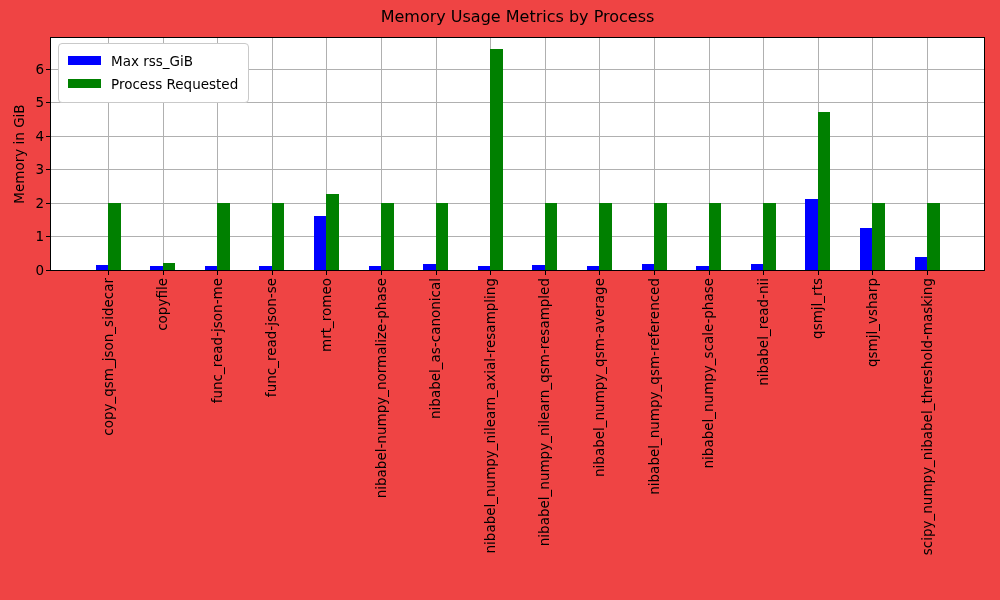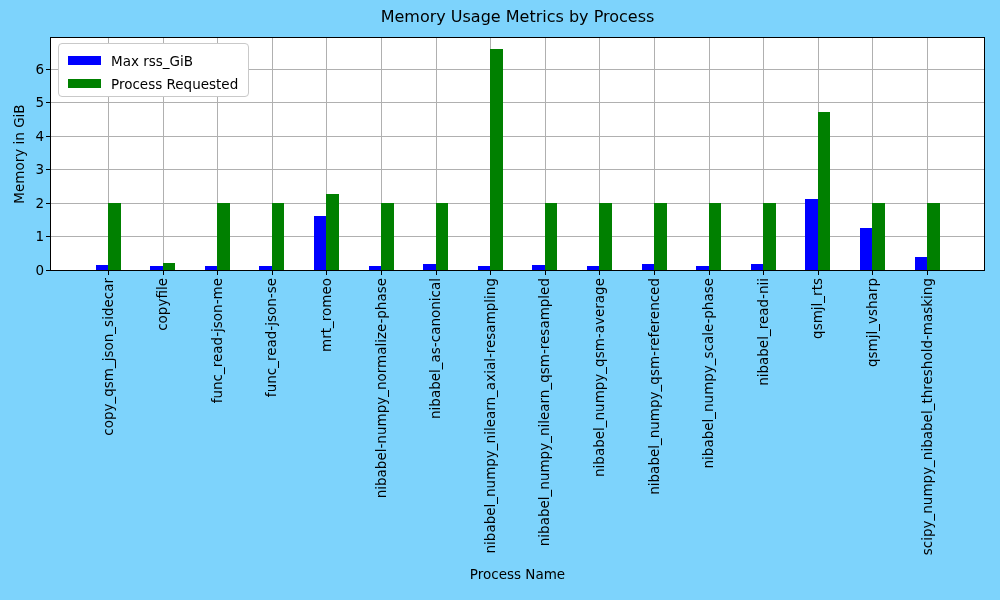--- a/index.html
+++ b/index.html
@@ -1,21 +1,21 @@
 <!DOCTYPE html>
 <html><head>
 <meta charset="utf-8">
 <style>
   * { margin: 0; padding: 0; box-sizing: border-box; }
   html, body { background: #ffffff; }
   #figure {
     position: relative;
     width: 1000px;
     height: 600px;
-    background: #7dd3fc;
+    background: #ef4444;
     font-family: "DejaVu Sans", "Liberation Sans", sans-serif;
     color: #000000;
     overflow: hidden;
   }
   .chart-title {
     position: absolute;
     left: 50px;
     top: 7px;
     width: 935px;
     text-align: center;
@@ -95,21 +95,21 @@
     line-height: 17px;
     white-space: nowrap;
   }
   #legend {
     position: absolute;
     left: 58px;
     top: 43px;
     background: #ffffff;
     border: 1px solid #c9c9c9;
     border-radius: 4px;
-    padding: 7px 10px 3px 9px;
+    padding: 7px 10px 9px 9px;
     z-index: 5;
   }
   .legend-row {
     display: flex;
     align-items: center;
     height: 19px;
   }
   .legend-row + .legend-row { margin-top: 4px; }
   .legend-swatch {
     width: 33px;
@@ -241,15 +241,14 @@
       <div class="x-tick-mark" style="left: 763.2px; top: 271px;"></div>
       <div class="x-tick-label" style="left: 754.7px;">nibabel_read-nii</div>
       <div class="x-tick-mark" style="left: 817.8px; top: 271px;"></div>
       <div class="x-tick-label" style="left: 809.3px;">qsmjl_rts</div>
       <div class="x-tick-mark" style="left: 872.4px; top: 271px;"></div>
       <div class="x-tick-label" style="left: 863.9px;">qsmjl_vsharp</div>
       <div class="x-tick-mark" style="left: 927px; top: 271px;"></div>
       <div class="x-tick-label" style="left: 918.5px;">scipy_numpy_nibabel_threshold-masking</div>
     </div>
 
-  <div class="x-axis-label">Process Name</div>
 
 </div>
 
 </body></html>

